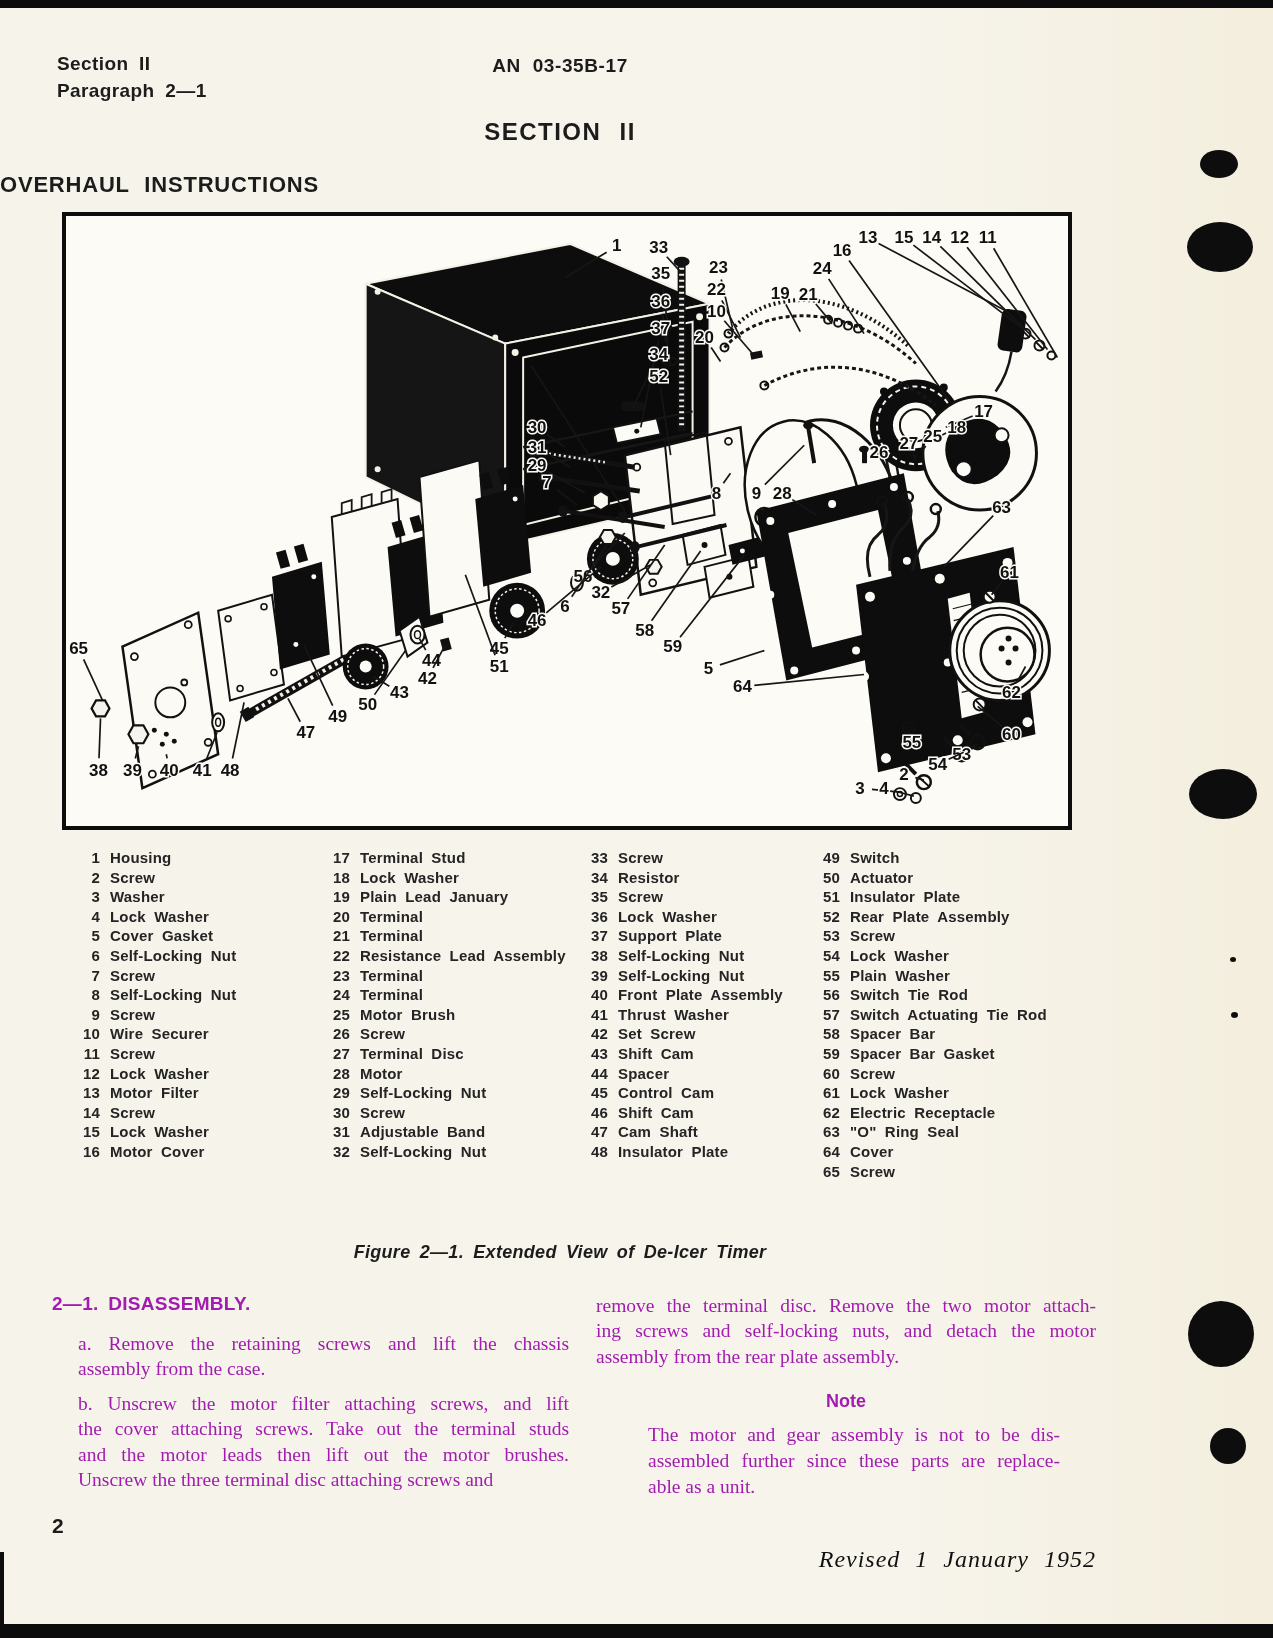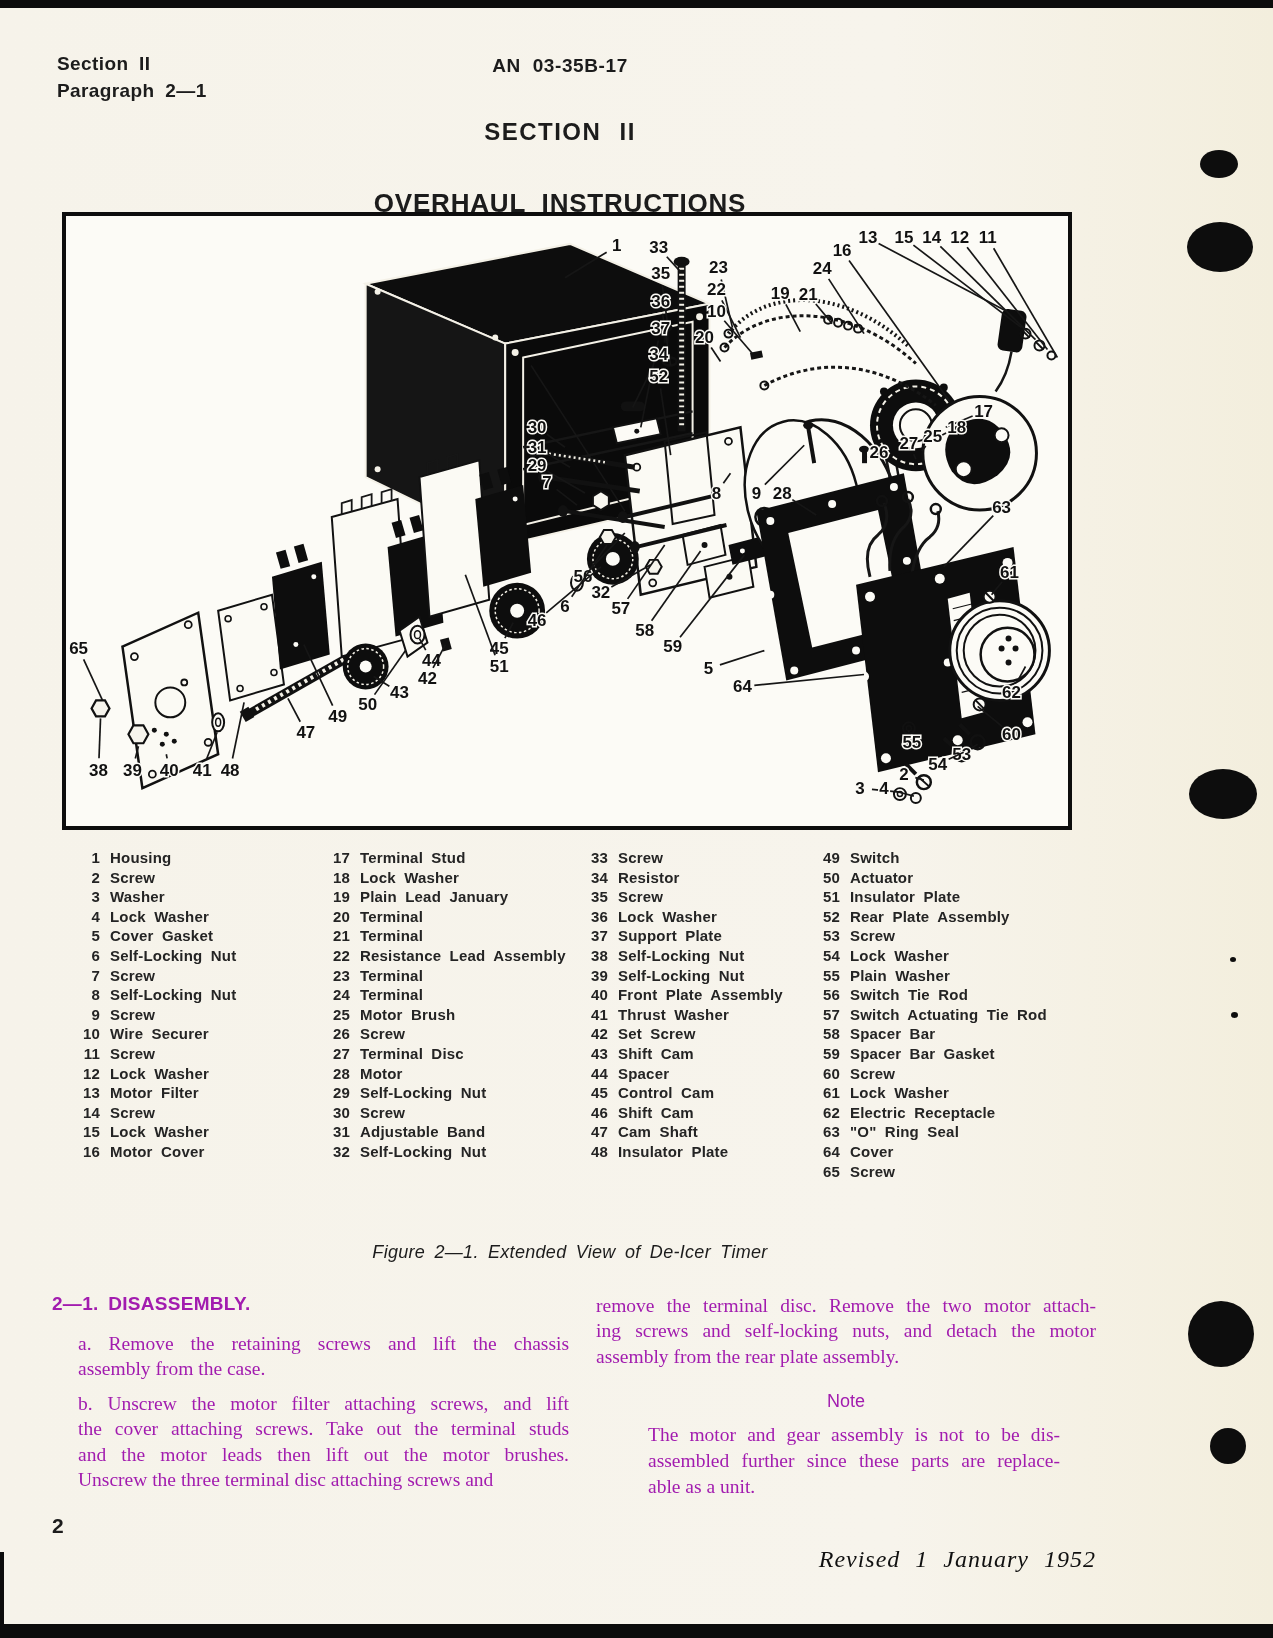--- a/index.html
+++ b/index.html
@@ -6,40 +6,40 @@
   body{
     width:1273px;height:1638px;position:relative;overflow:hidden;
     background:linear-gradient(90deg,#f6f3ea 0%,#f7f4ec 70%,#f3eedd 100%);
     font-family:"Liberation Sans",sans-serif;color:#1c1c1c;
   }
   .edge{position:absolute;background:#0c0c0c;}
   .sans-b{font-family:"Liberation Sans",sans-serif;font-weight:bold;}
   .hdr-left{position:absolute;left:57px;top:50px;font-size:19px;line-height:27px;letter-spacing:.4px;word-spacing:5px;}
   .doc-num{position:absolute;left:0;top:55px;width:1120px;text-align:center;font-size:19px;letter-spacing:.6px;word-spacing:6px;}
   .sec-title{position:absolute;left:0;top:118px;width:1120px;text-align:center;font-size:24px;letter-spacing:1.5px;word-spacing:10px;}
-  .sec-sub{position:absolute;left:0;top:188px;width:1120px;text-align:center;font-size:26px;letter-spacing:.8px;word-spacing:8px;}
+  .sec-sub{position:absolute;left:0;top:172px;width:1120px;font-size:22px;letter-spacing:.8px;word-spacing:8px;}
   .figure-box{position:absolute;left:62px;top:212px;width:1010px;height:618px;
     border:4px solid #0d0d0d;box-sizing:border-box;background:#fcfbf6;}
   .figure-box svg{display:block;width:100%;height:100%;}
   .callout{font-family:"Liberation Sans",sans-serif;font-weight:bold;font-size:17px;fill:#111;
     text-anchor:middle;dominant-baseline:central;paint-order:stroke;stroke:#fcfbf6;stroke-width:3px;}
   .leader{stroke:#161616;stroke-width:1.7;fill:none;}
   .ln{stroke:#161616;fill:none;}
   .parts{position:absolute;top:848px;font-size:15px;font-weight:bold;color:#242424;letter-spacing:.2px;word-spacing:4px;}
   .part-row{display:flex;height:19.6px;line-height:19.6px;}
   .pnum{width:28px;text-align:right;flex:none;}
   .pname{margin-left:10px;white-space:nowrap;}
   .caption{position:absolute;left:0;top:1242px;width:1120px;text-align:center;
-    font-size:18px;font-weight:normal;font-style:italic;letter-spacing:.3px;word-spacing:4px;padding-left:10px;}
+    font-size:18px;font-weight:bold;font-style:italic;letter-spacing:.3px;word-spacing:4px;}
   .bodycol{position:absolute;font-family:"Liberation Serif",serif;font-size:19.5px;color:#a21caf;}
   .tline{display:block;height:25.4px;line-height:25.4px;text-align:justify;text-align-last:justify;white-space:normal;}
   .tlast{text-align-last:left;}
   .dis-head{font-family:"Liberation Sans",sans-serif;font-weight:bold;font-size:19px;letter-spacing:.3px;word-spacing:4px;margin-bottom:9px;}
   .para{margin-top:16px;}
-  .note-label{font-family:"Liberation Sans",sans-serif;font-weight:normal;font-size:18px;text-align:center;text-align-last:center;margin:22px 0 10px 0;}
+  .note-label{font-family:"Liberation Sans",sans-serif;font-weight:bold;font-size:18px;text-align:center;text-align-last:center;margin:22px 0 10px 0;}
   .note-block{margin-left:52px;width:412px;}
   .note-block .tline{height:26px;line-height:26px;}
   .pageno{position:absolute;left:52px;top:1514px;font-size:21px;font-weight:bold;}
   .revised{position:absolute;left:600px;top:1502px;width:496px;text-align:right;
     font-family:"Liberation Serif",serif;font-style:italic;font-size:24px;letter-spacing:1px;word-spacing:8px;color:#101010;margin-top:44px;}
   .dot{position:absolute;background:#0d0d0d;border-radius:50%;}
 </style>
 </head>
 <body>
 

